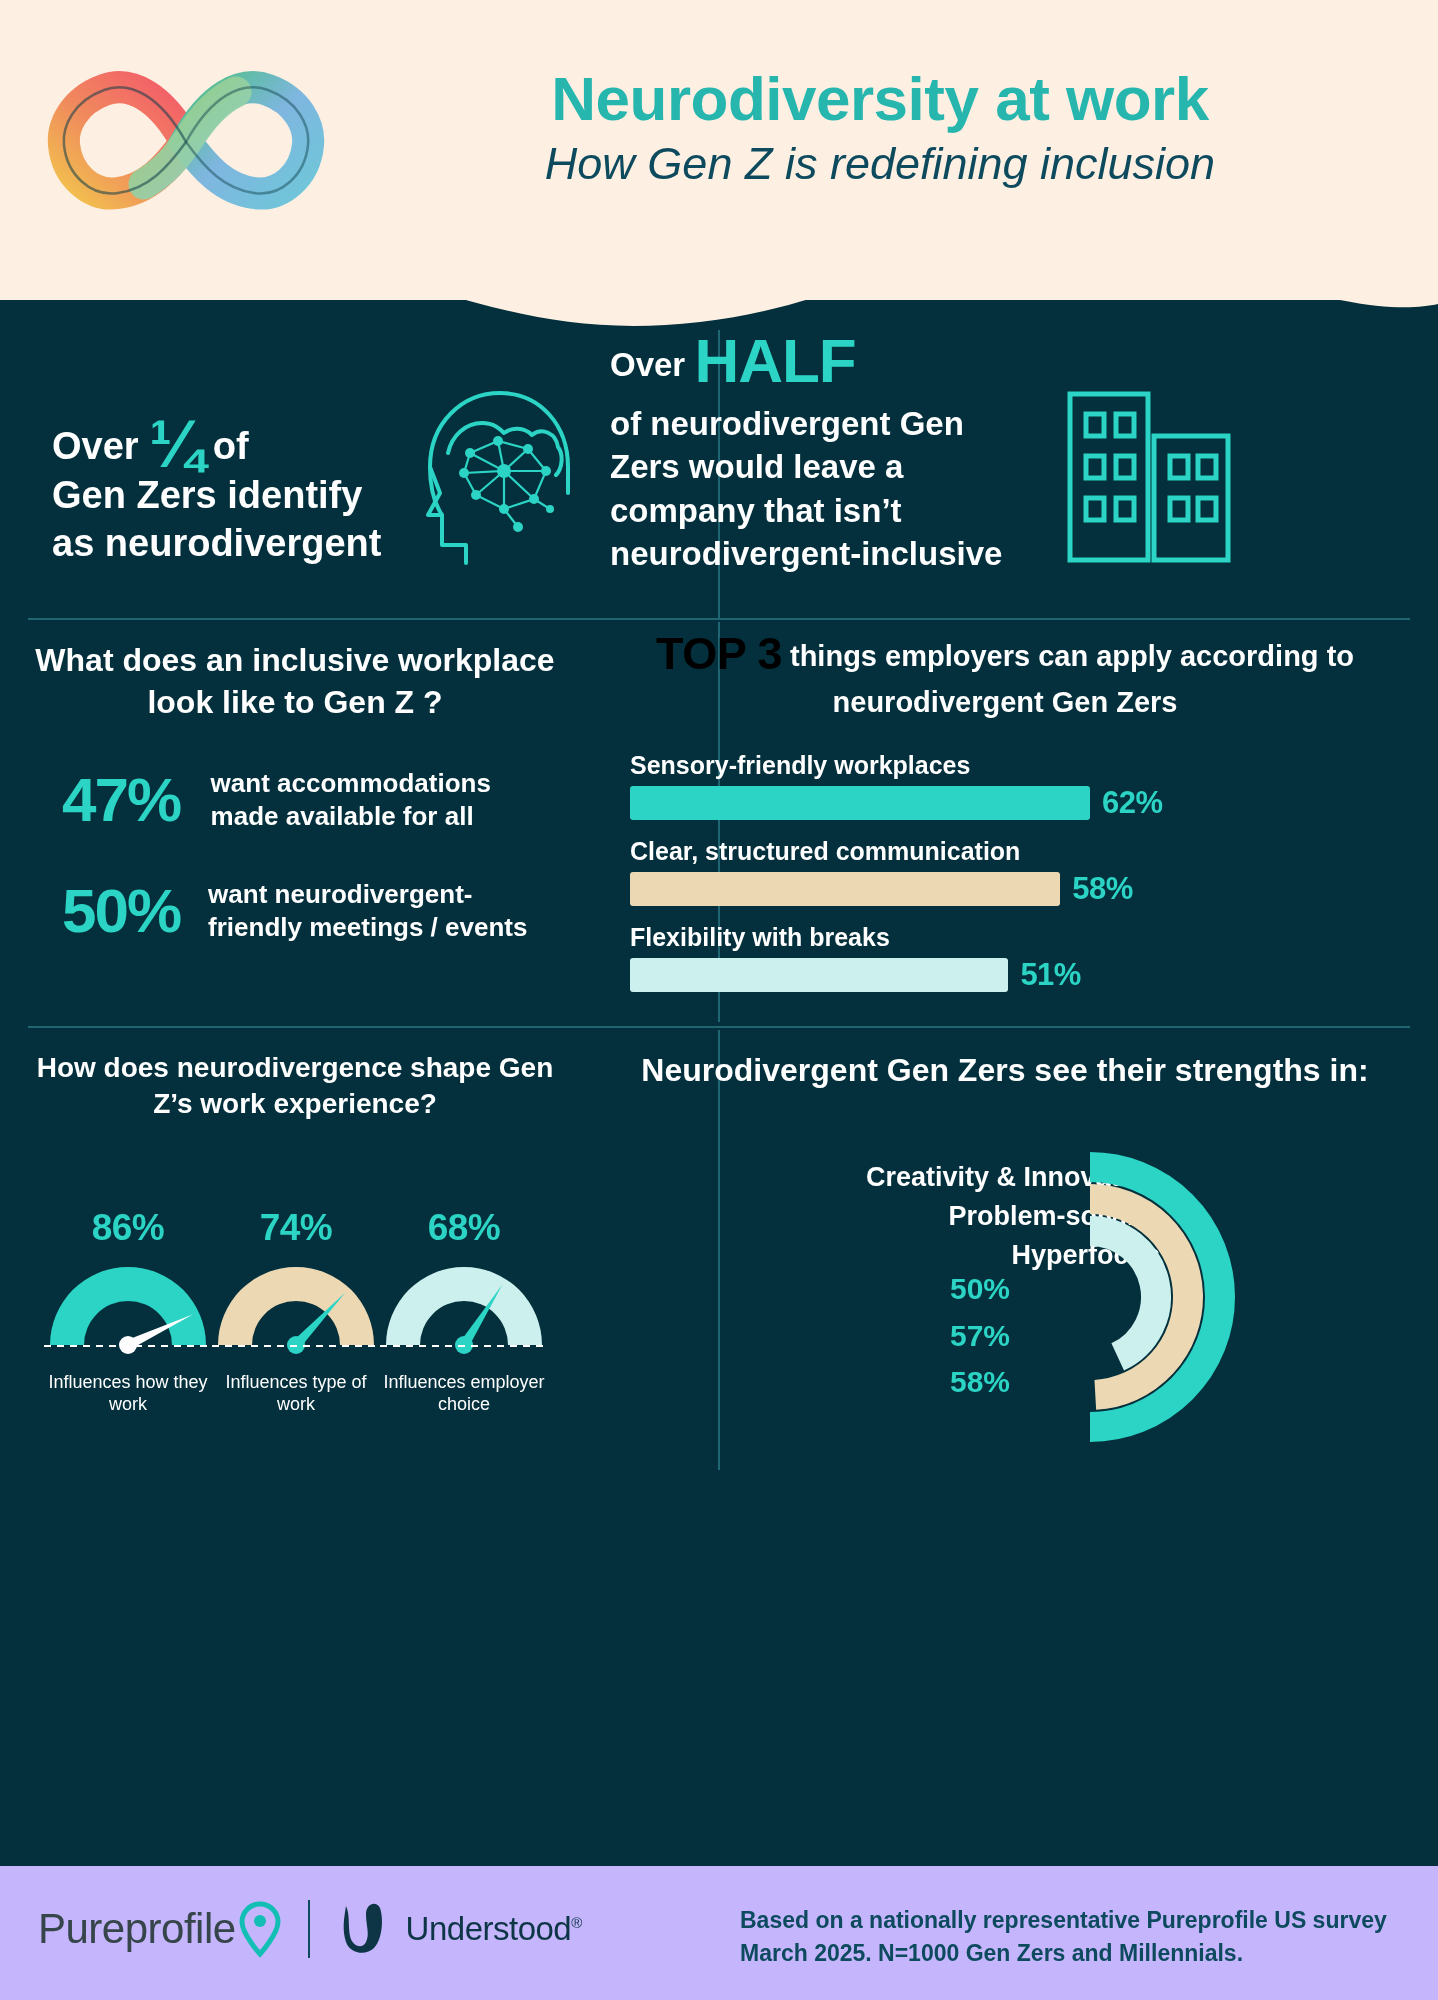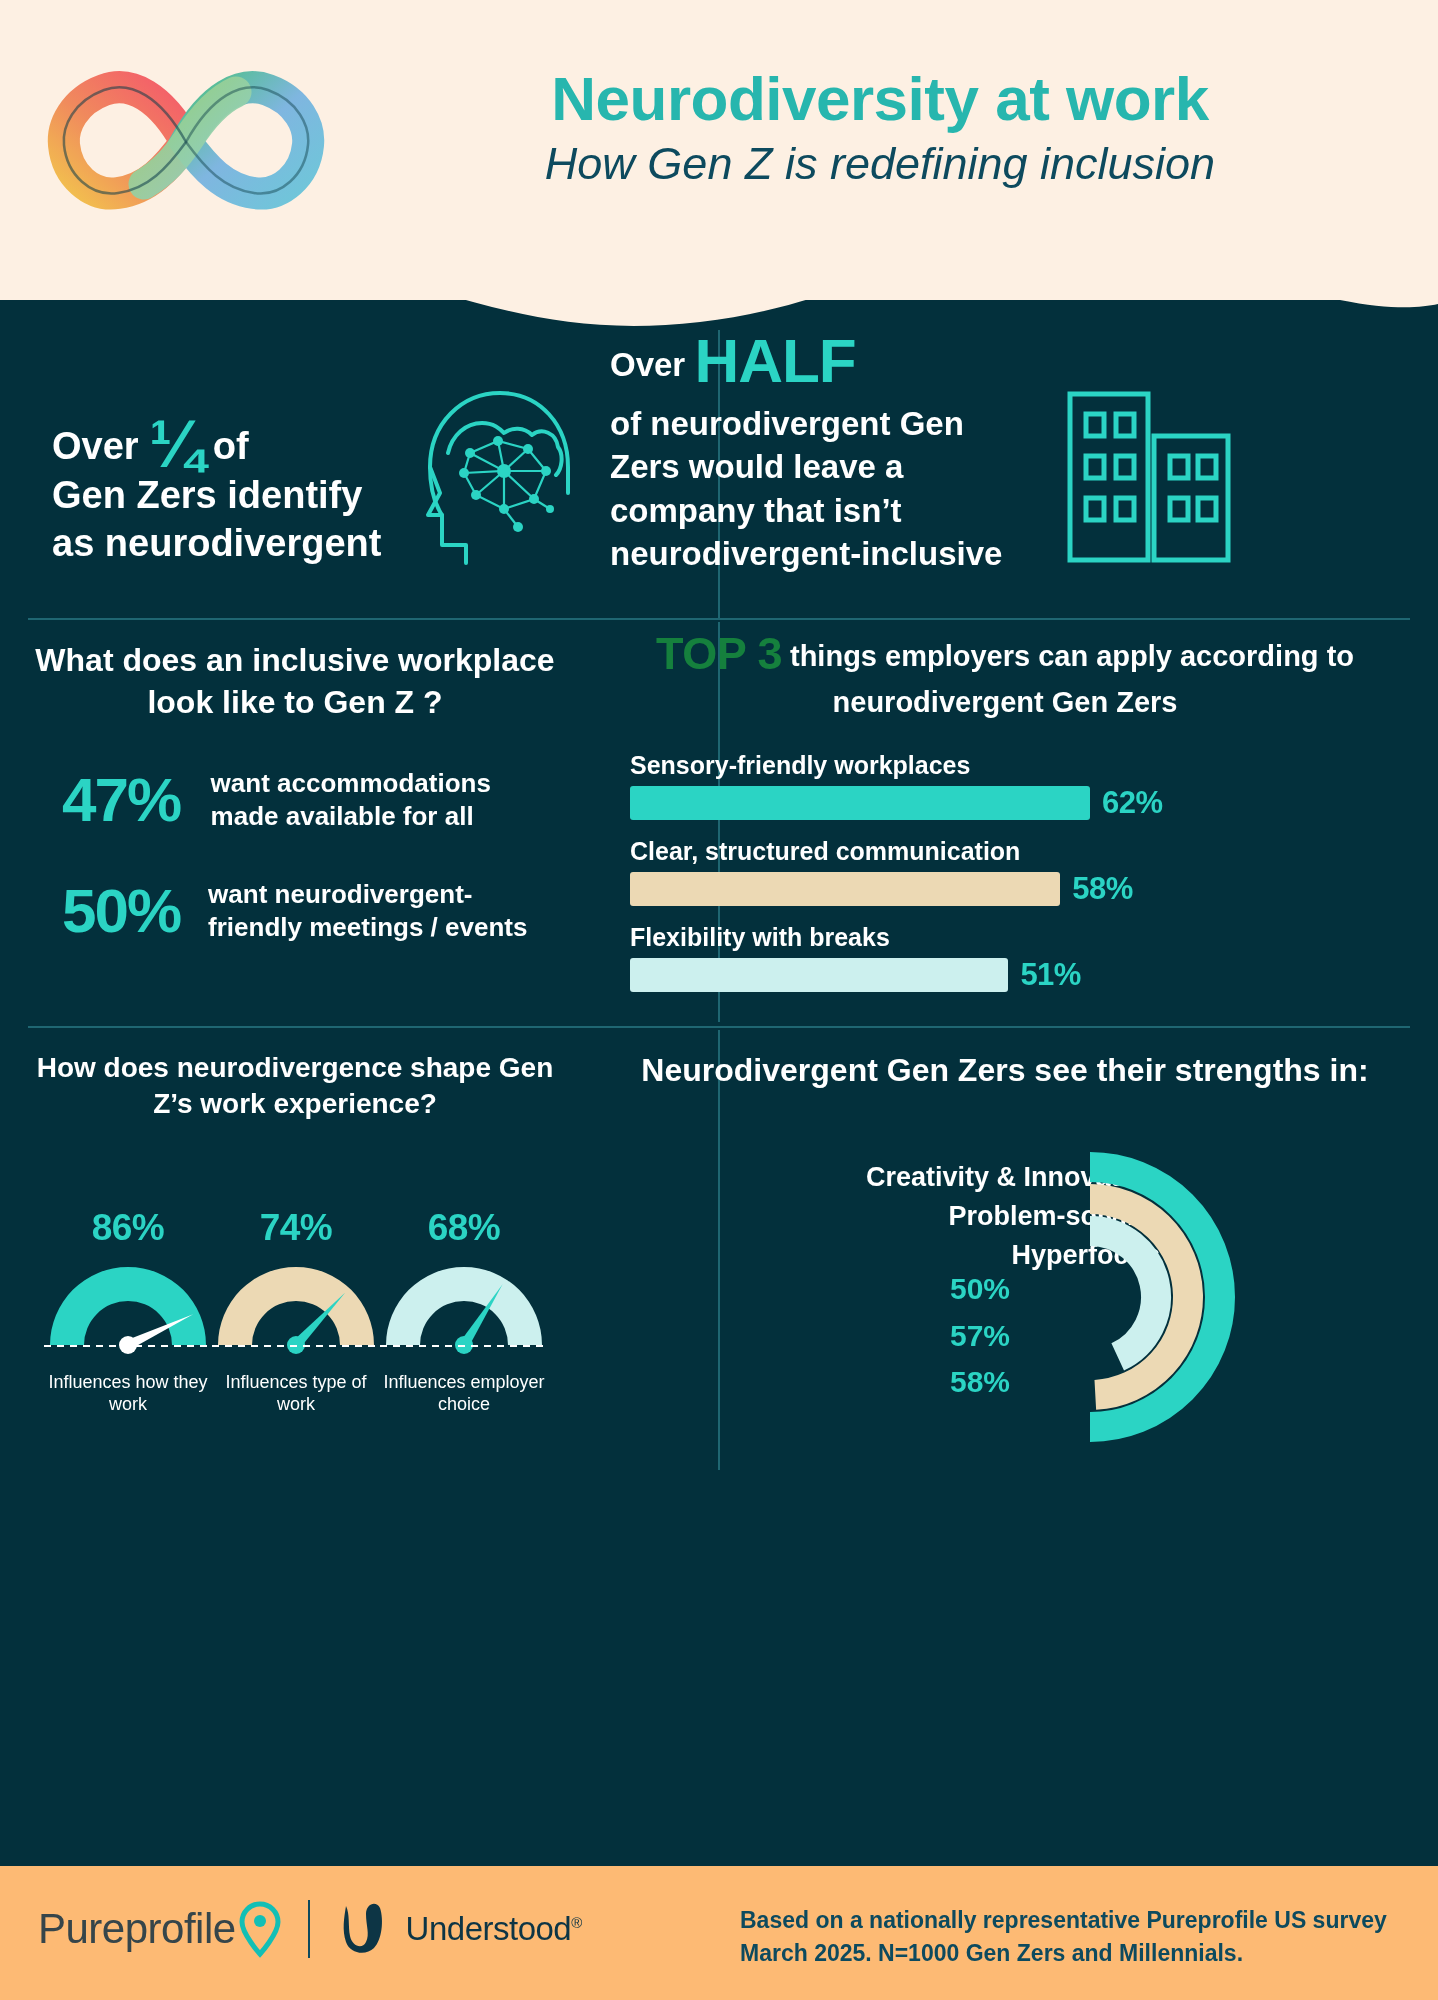--- a/index.html
+++ b/index.html
@@ -190,21 +190,21 @@
   .q4 { position: absolute; left: 610px; top: 395px; width: 810px; height: 390px; }
   .q4-head {
     color: #ffffff;
     font-size: 29px;
     font-weight: bold;
     line-height: 1.3;
     text-align: center;
     width: 790px;
   }
   .top3 {
-    color: #15803d;
+    color: #000000;
     font-size: 45px;
     font-weight: bold;
     letter-spacing: -0.5px;
     vertical-align: -3px;
   }
   .bars { margin-top: 30px; padding-left: 20px; }
   .bar-group { margin-bottom: 16px; }
   .bar-title {
     color: #ffffff;
     font-size: 25px;
@@ -296,21 +296,21 @@
     font-weight: bold;
     line-height: 1.55;
   }
 
   
   .footer {
     position: absolute;
     left: 0; top: 1866px;
     width: 1438px;
     height: 134px;
-    background: #fdba74;
+    background: #c4b5fd;
     z-index: 6;
   }
   .footer-logos {
     position: absolute;
     left: 38px; top: 34px;
     display: flex;
     align-items: center;
   }
   .pureprofile-word {
     font-size: 42px;

